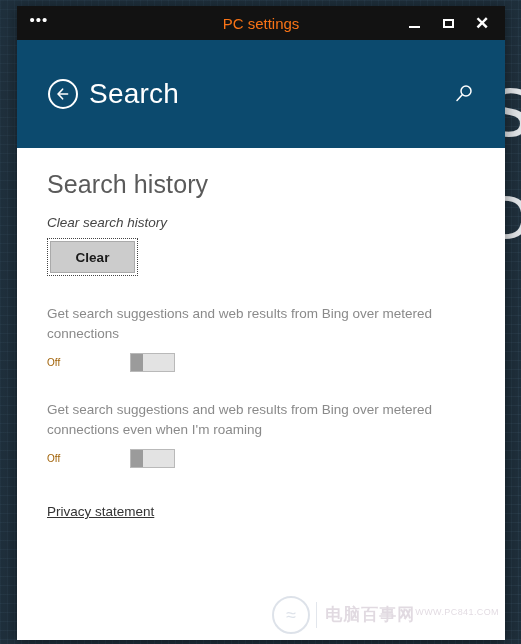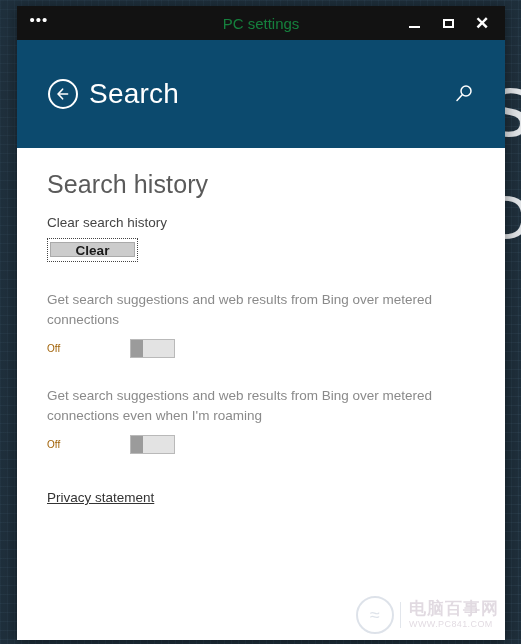--- a/index.html
+++ b/index.html
@@ -79,21 +79,21 @@
     font-size: 15px;
     letter-spacing: 1px;
     line-height: 8px;
     padding-bottom: 6px;
     box-sizing: border-box;
   }
   #titlebar-title {
     position: absolute;
     left: 0; right: 0;
     text-align: center;
-    color: #15803d;
+    color: #f97316;
     font-size: 15px;
     font-weight: 400;
     pointer-events: none;
   }
   #titlebar-buttons {
     margin-left: auto;
     display: flex;
     align-items: center;
     height: 34px;
     position: relative;
@@ -179,20 +179,21 @@
     font-weight: 300;
     color: #5a5a5a;
     margin: 0;
     padding-top: 22px;
     letter-spacing: .1px;
   }
   .field-label {
     font-size: 13.5px;
     color: #444444;
     margin-top: 16px;
+    font-style: italic;
   }
   .setting-desc {
     font-size: 13.5px;
     color: #8a8a8a;
     line-height: 1.45;
     max-width: 404px;
     margin-top: 28px;
   }
   .link-text {
     font-size: 13.5px;
@@ -209,21 +210,21 @@
 
   
   #clear-button-wrap {
     margin-top: 8px;
     display: inline-block;
     padding: 2px;
     border: 1px dotted #444444;
   }
   #clear-button {
     width: 85px;
-    height: 15px;
+    height: 32px;
     background: #cccccc;
     border: 1px solid #aaaaaa;
     box-sizing: border-box;
     font-family: "Liberation Sans", sans-serif;
     font-size: 13.5px;
     font-weight: bold;
     color: #1a1a1a;
     padding: 0;
     cursor: default;
   }
@@ -281,21 +282,21 @@
     margin-right: 6px;
   }
   #watermark-divider {
     width: 1px;
     height: 26px;
     background: #8090ae;
     margin-right: 8px;
   }
   #watermark-text {
     display: flex;
-    flex-direction: column;
+    flex-direction: row;
     line-height: 1.05;
   }
   #watermark-cn {
     font-family: "DejaVu Sans", sans-serif;
     font-size: 17px;
     font-weight: bold;
     color: #7a5a7a;
     letter-spacing: 1px;
   }
   #watermark-url {

